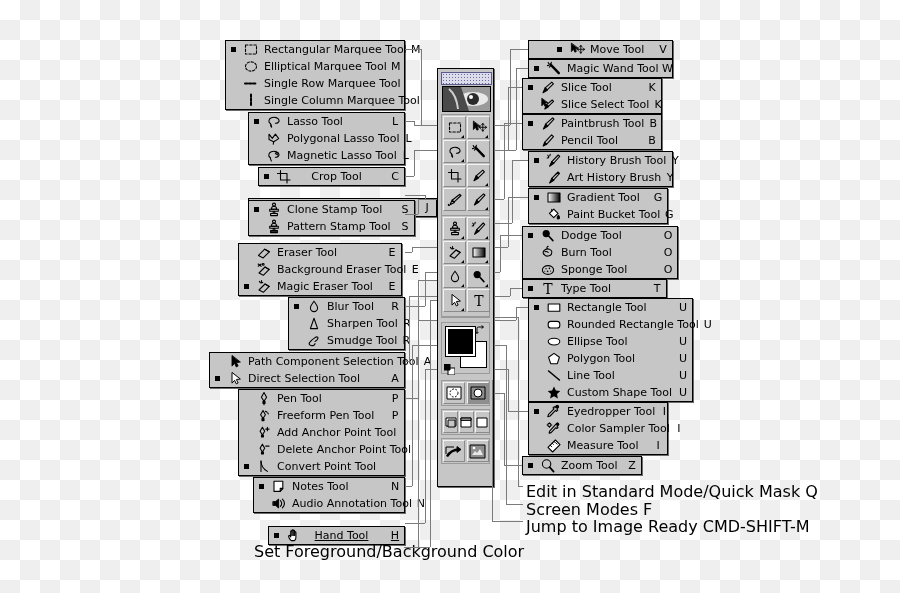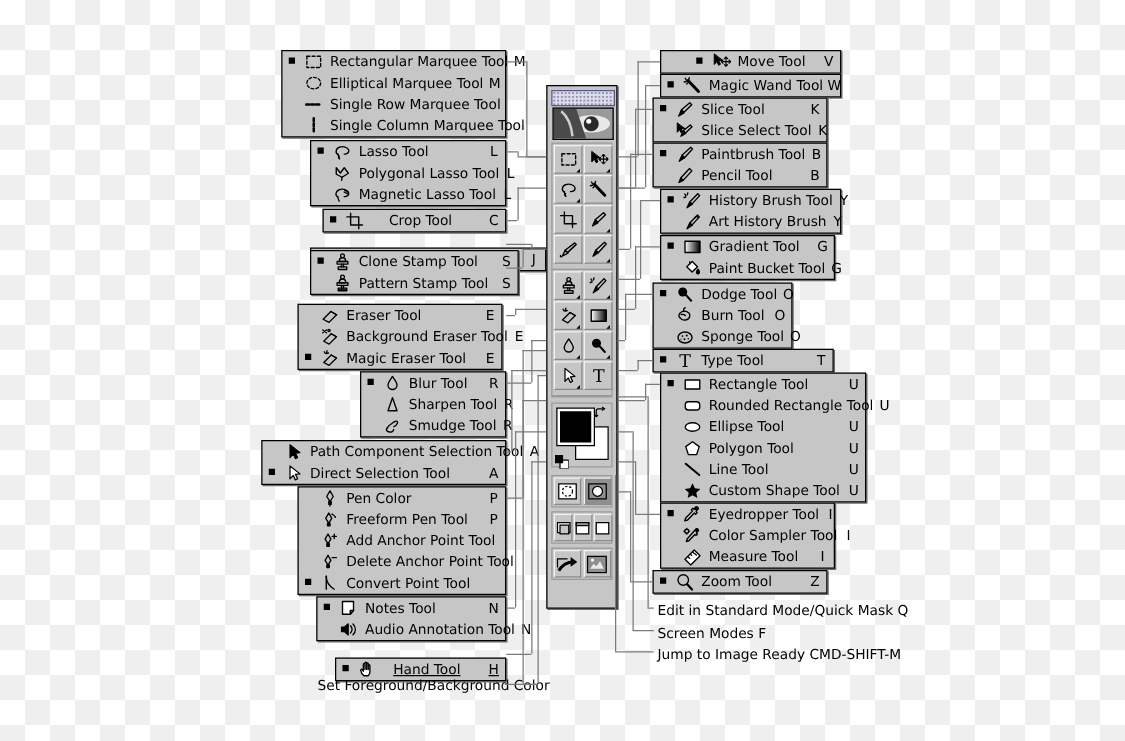--- a/index.html
+++ b/index.html
@@ -82,21 +82,21 @@
     border-left:3px solid transparent;border-bottom:3px solid #000;}
 
   
   #swatchgrp{position:absolute;left:3px;top:253px;width:49px;height:52px;
     border:1px solid #9a9a9a;background:#c6c6c6;box-sizing:border-box;}
   .fgsw{position:absolute;left:4px;top:4px;width:25px;height:25px;background:#000;border:2px solid #fff;box-shadow:0 0 0 1px #000;}
   .bgsw{position:absolute;left:18px;top:18px;width:25px;height:25px;background:#fff;border:1px solid #000;}
   .swarr{position:absolute;right:3px;top:2px;font-size:10px;line-height:10px;}
   .swdef{position:absolute;left:2px;bottom:2px;width:11px;height:11px;}
 
-  .labelline{position:absolute;font-size:11px;color:#000;white-space:nowrap;}
+  .labelline{position:absolute;font-size:16px;color:#000;white-space:nowrap;}
 
   svg path,svg line,svg polyline,svg polygon,svg circle,svg rect,svg ellipse{vector-effect:non-scaling-stroke;}
 </style>
 </head>
 <body>
 
 <div id="stage">
     <div class="panel" style="left: 225px; top: 40px; width: 180px;">
       <div class="row">
         <span class="bullet"><i></i></span>
@@ -332,21 +332,21 @@
     <div class="panel" style="left: 238px; top: 389px; width: 167px;">
       <div class="row">
         <span class="bullet"></span>
         <span class="ic">
           <svg width="16" height="15" viewBox="0 0 16 15" fill="none" stroke="#000" stroke-width="1.1" stroke-linecap="round" stroke-linejoin="round">
             <path d="M8 1.6l2.6 4.6-2.6 4-2.6-4z"></path>
             <path d="M7 10.2h2v2.2H7z" fill="#000"></path>
             <path d="M8 12.4v1.4"></path>
           </svg>
         </span>
-        <span class="lbl">Pen Color</span>
+        <span class="lbl">Pen Tool</span>
         <span class="key">P</span>
       </div>
       <div class="row">
         <span class="bullet"></span>
         <span class="ic">
           <svg width="16" height="15" viewBox="0 0 16 15" fill="none" stroke="#000" stroke-width="1.1" stroke-linecap="round" stroke-linejoin="round">
             <path d="M7 2.4l2.4 4.3-2.4 3.8-2.4-3.8z"></path>
             <path d="M6 10.5h2v2.1H6z" fill="#000"></path>
             <path d="M9.5 3.4c1.3.4 2.3 1.3 2.8 2.5" stroke-dasharray="1.4 1.2"></path>
           </svg>
@@ -550,21 +550,21 @@
           <svg width="16" height="15" viewBox="0 0 16 15" fill="none" stroke="#000" stroke-width="1.1" stroke-linecap="round" stroke-linejoin="round">
             <path d="M3.4 6.4l4.4-4.2 4.2 4.2-4.3 4.2z" fill="#fff"></path>
             <path d="M5.8 4.2V2.4"></path>
             <path d="M12.4 8.4c1.2 1.6 1.5 2.6.7 3.3-.8.7-1.9.2-1.9-.9 0-.8.5-1.6 1.2-2.4z" fill="#000"></path>
           </svg>
         </span>
         <span class="lbl">Paint Bucket Tool</span>
         <span class="key">G</span>
       </div>
     </div>
-    <div class="panel" style="left: 522px; top: 226px; width: 112px;">
+    <div class="panel" style="left: 522px; top: 226px; width: 156px;">
       <div class="row">
         <span class="bullet"><i></i></span>
         <span class="ic">
           <svg width="16" height="15" viewBox="0 0 16 15" fill="none" stroke="#000" stroke-width="1.1" stroke-linecap="round" stroke-linejoin="round">
             <circle cx="6.2" cy="5.6" r="3.6" fill="#000" stroke="none"></circle>
             <path d="M8.9 8.2l4 4.4" stroke-width="1.6"></path>
           </svg>
         </span>
         <span class="lbl">Dodge Tool</span>
         <span class="key">O</span>
@@ -702,21 +702,21 @@
         <span class="ic">
           <svg width="16" height="15" viewBox="0 0 16 15" fill="none" stroke="#000" stroke-width="1.1" stroke-linecap="round" stroke-linejoin="round">
             <path d="M2 9.4l7.4-7.4 4.6 4.6-7.4 7.4z" fill="#fff"></path>
             <path d="M4.2 7.2l1.6 1.6M6.2 5.2l1.2 1.2M8 3.4l1.6 1.6M10 5l1.2 1.2" stroke-width="0.9"></path>
           </svg>
         </span>
         <span class="lbl">Measure Tool</span>
         <span class="key">I</span>
       </div>
     </div>
-    <div class="panel" style="left: 522px; top: 456px; width: 140px;">
+    <div class="panel" style="left: 522px; top: 456px; width: 120px;">
       <div class="row">
         <span class="bullet"><i></i></span>
         <span class="ic">
           <svg width="16" height="15" viewBox="0 0 16 15" fill="none" stroke="#000" stroke-width="1.1" stroke-linecap="round" stroke-linejoin="round">
             <circle cx="6.6" cy="6" r="4.2"></circle>
             <path d="M9.6 9.2l4 4.4" stroke-width="1.8"></path>
           </svg>
         </span>
         <span class="lbl">Zoom Tool</span>
         <span class="key">Z</span>

